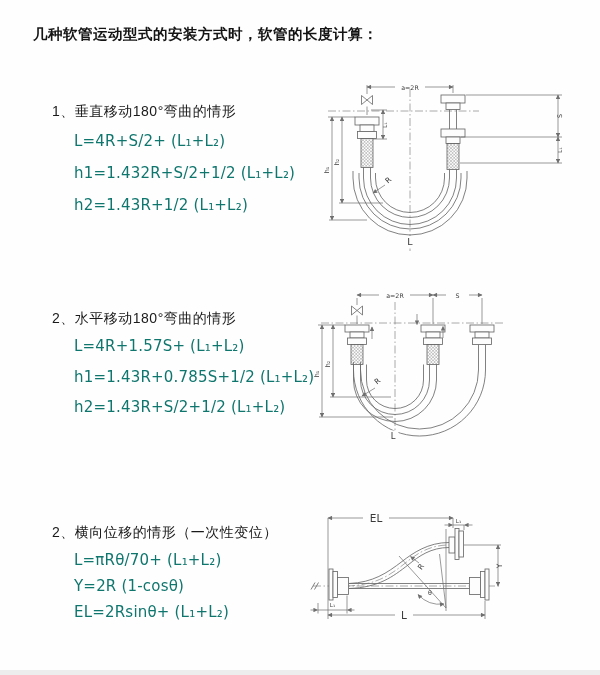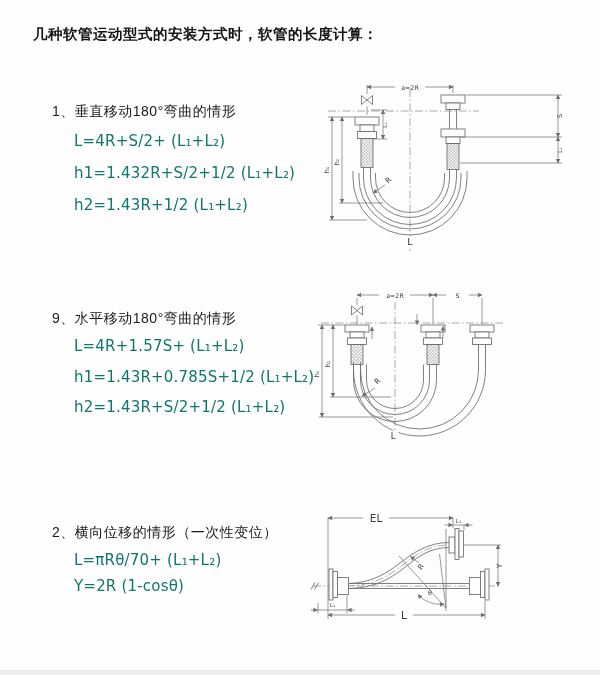--- a/index.html
+++ b/index.html
@@ -32,28 +32,29 @@
 
 <div class="page">
 
   <div class="title">几种软管运动型式的安装方式时，软管的长度计算：</div>
 
   <div class="heading s1h">1、垂直移动180°弯曲的情形</div>
   <div class="formula f10">L=4R+S/2+ (L₁+L₂)</div>
   <div class="formula f11">h1=1.432R+S/2+1/2 (L₁+L₂)</div>
   <div class="formula f12">h2=1.43R+1/2 (L₁+L₂)</div>
 
-  <div class="heading s2h">9、水平移动180°弯曲的情形</div>
+  <div class="heading s2h">2、水平移动180°弯曲的情形</div>
   <div class="formula f20">L=4R+1.57S+ (L₁+L₂)</div>
   <div class="formula f21">h1=1.43R+0.785S+1/2 (L₁+L₂)</div>
   <div class="formula f22">h2=1.43R+S/2+1/2 (L₁+L₂)</div>
 
   <div class="heading s3h">2、横向位移的情形（一次性变位）</div>
   <div class="formula f30">L=πRθ/70+ (L₁+L₂)</div>
   <div class="formula f31">Y=2R (1-cosθ)</div>
+  <div class="formula f32">EL=2Rsinθ+ (L₁+L₂)</div>
 
   <svg class="dia d1" width="285" height="195" viewBox="0 0 285 195">
     <defs>
       <marker id="m1" viewBox="0 0 10 10" refX="9" refY="5" markerWidth="7.5" markerHeight="4.5" orient="auto-start-reverse" markerUnits="userSpaceOnUse">
         <path d="M0 0 L10 5 L0 10 Z" fill="#6f6f6f"></path>
       </marker>
       <pattern id="p1" width="3.2" height="3.2" patternUnits="userSpaceOnUse">
         <path d="M0 0 L3.2 3.2 M3.2 0 L0 3.2" stroke="#8f8f8f" stroke-width="0.45"></path>
       </pattern>
     </defs>

